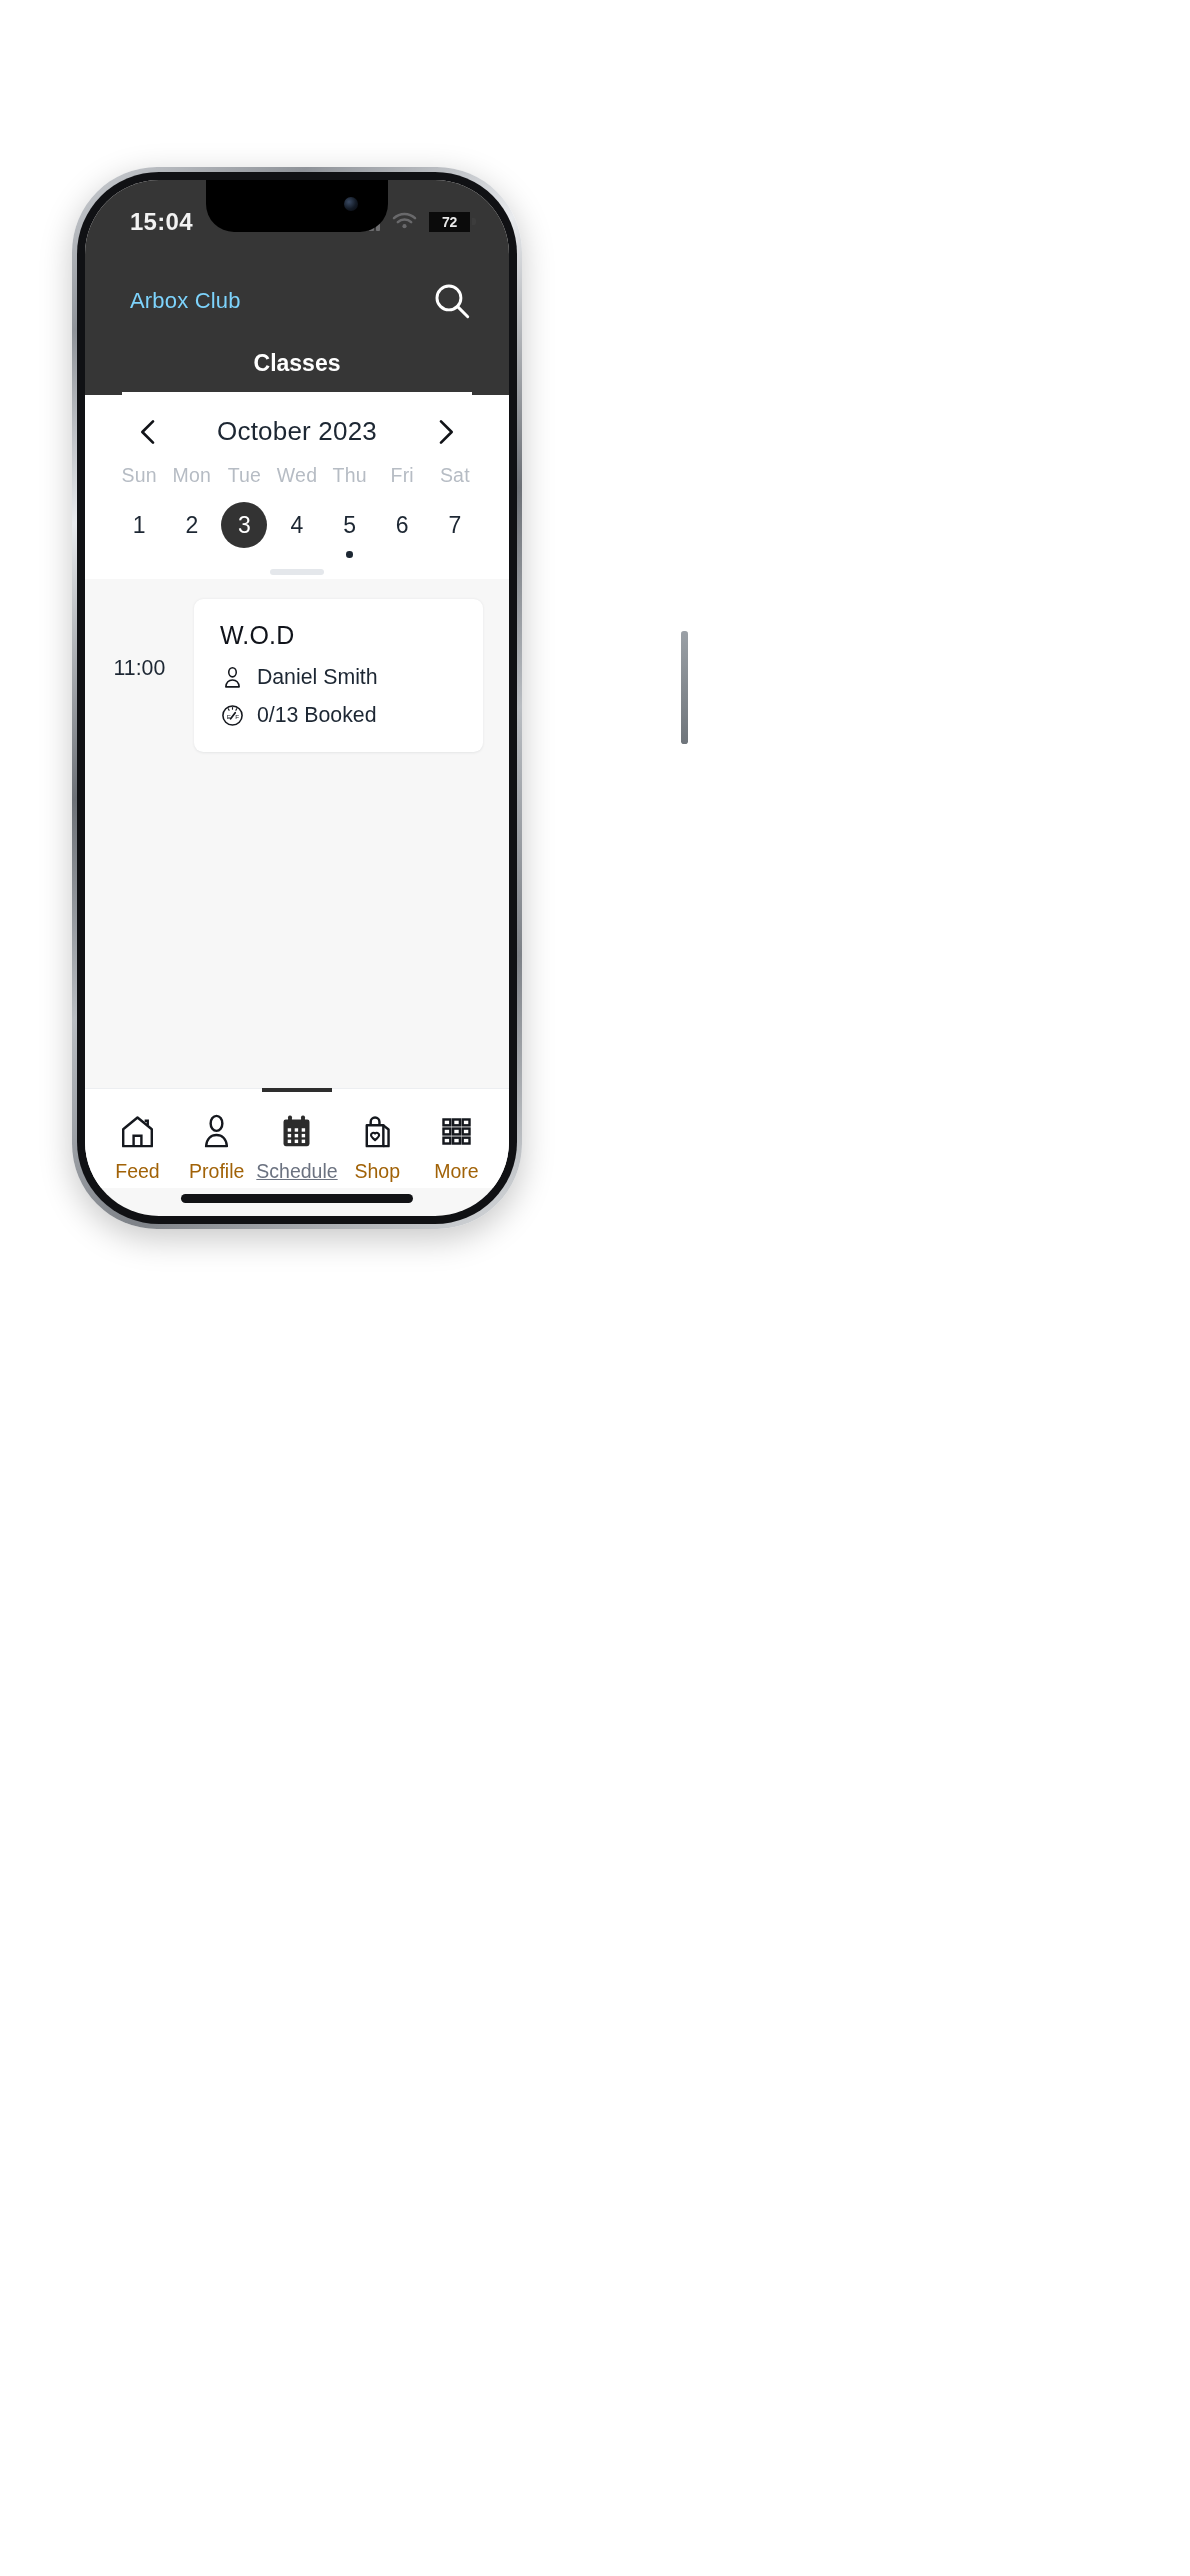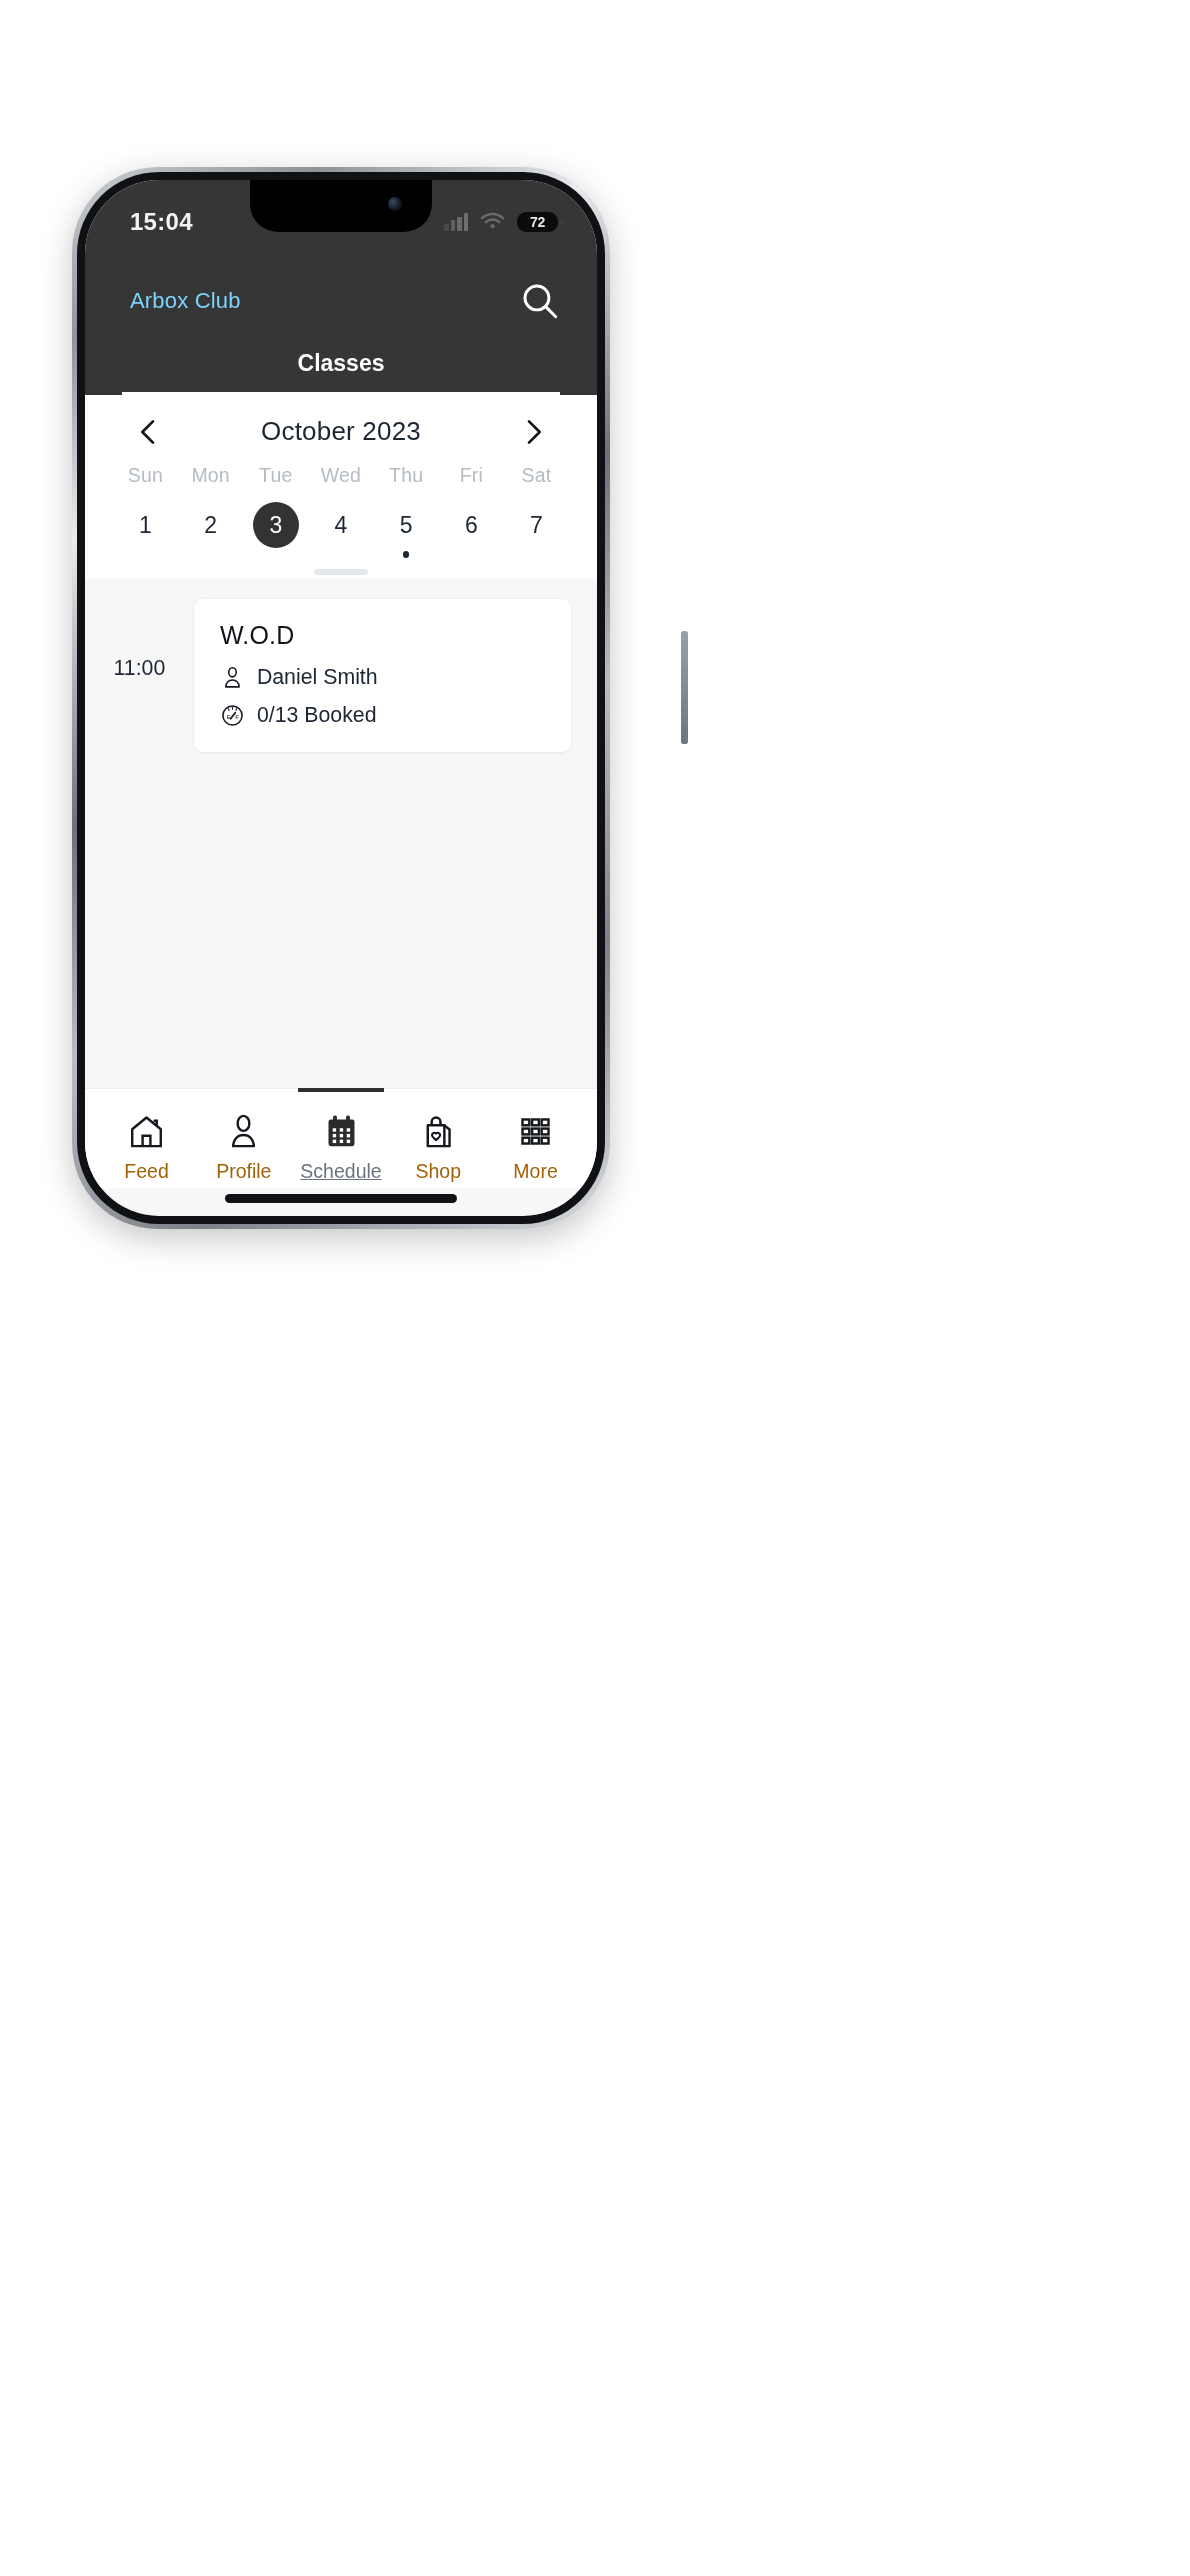--- a/index.html
+++ b/index.html
@@ -8,21 +8,21 @@
     background:#ffffff;
     font-family:"Liberation Sans", sans-serif;
     overflow:hidden;
   }
 
   
   .stage { position:relative; width:1191px; height:2576px; background:#ffffff; }
 
   .device-outer{
     position:absolute; left:72px; top:167px;
-    width:538px; height:1062px;
+    width:450px; height:1062px;
     border-radius:85px;
     background:linear-gradient(145deg,#cfd2d6 0%,#8f9399 12%,#e9ebee 26%,#6d7177 46%,#b9bdc2 62%,#7e8288 80%,#d9dcdf 100%);
     padding:4.6px;
     box-shadow:0 9.3px 33px rgba(0,0,0,.22);
   }
   .device-band{
     width:100%; height:100%; border-radius:82px;
     background:#101114; padding:8.3px;
   }
   .screen{
@@ -57,21 +57,21 @@
   }
 
   .signal{ display:flex; align-items:flex-end; gap:2.3px; height:17.6px; }
   .signal i{ width:4.2px; background:#58585a; border-radius:0.9px; display:block; }
   .signal i:nth-child(1){ height:6.5px;  background:#4a4a4c; }
   .signal i:nth-child(2){ height:10.2px; background:#5e5e60; }
   .signal i:nth-child(3){ height:14px; background:#6a6a6c; }
   .signal i:nth-child(4){ height:17.6px; background:#6e6e70; }
 
   .battery{
-    position:relative; width:41px; height:20.4px; border-radius:9px;
+    position:relative; width:41px; height:20.4px; border-radius:0;
     background:#0b0b0b; display:flex; align-items:center; justify-content:center;
   }
   .battery::after{
     content:""; position:absolute; right:-5.6px; top:6.5px;
     width:3.7px; height:7.4px; border-radius:0 1.9px 1.9px 0; background:#3c3c3c;
   }
   .battery span{ color:#e9e9e9; font-size:14px; font-weight:700; letter-spacing:-0.3px; }
 
   
   .appbar{ background:#363636; padding:0 37px; }

